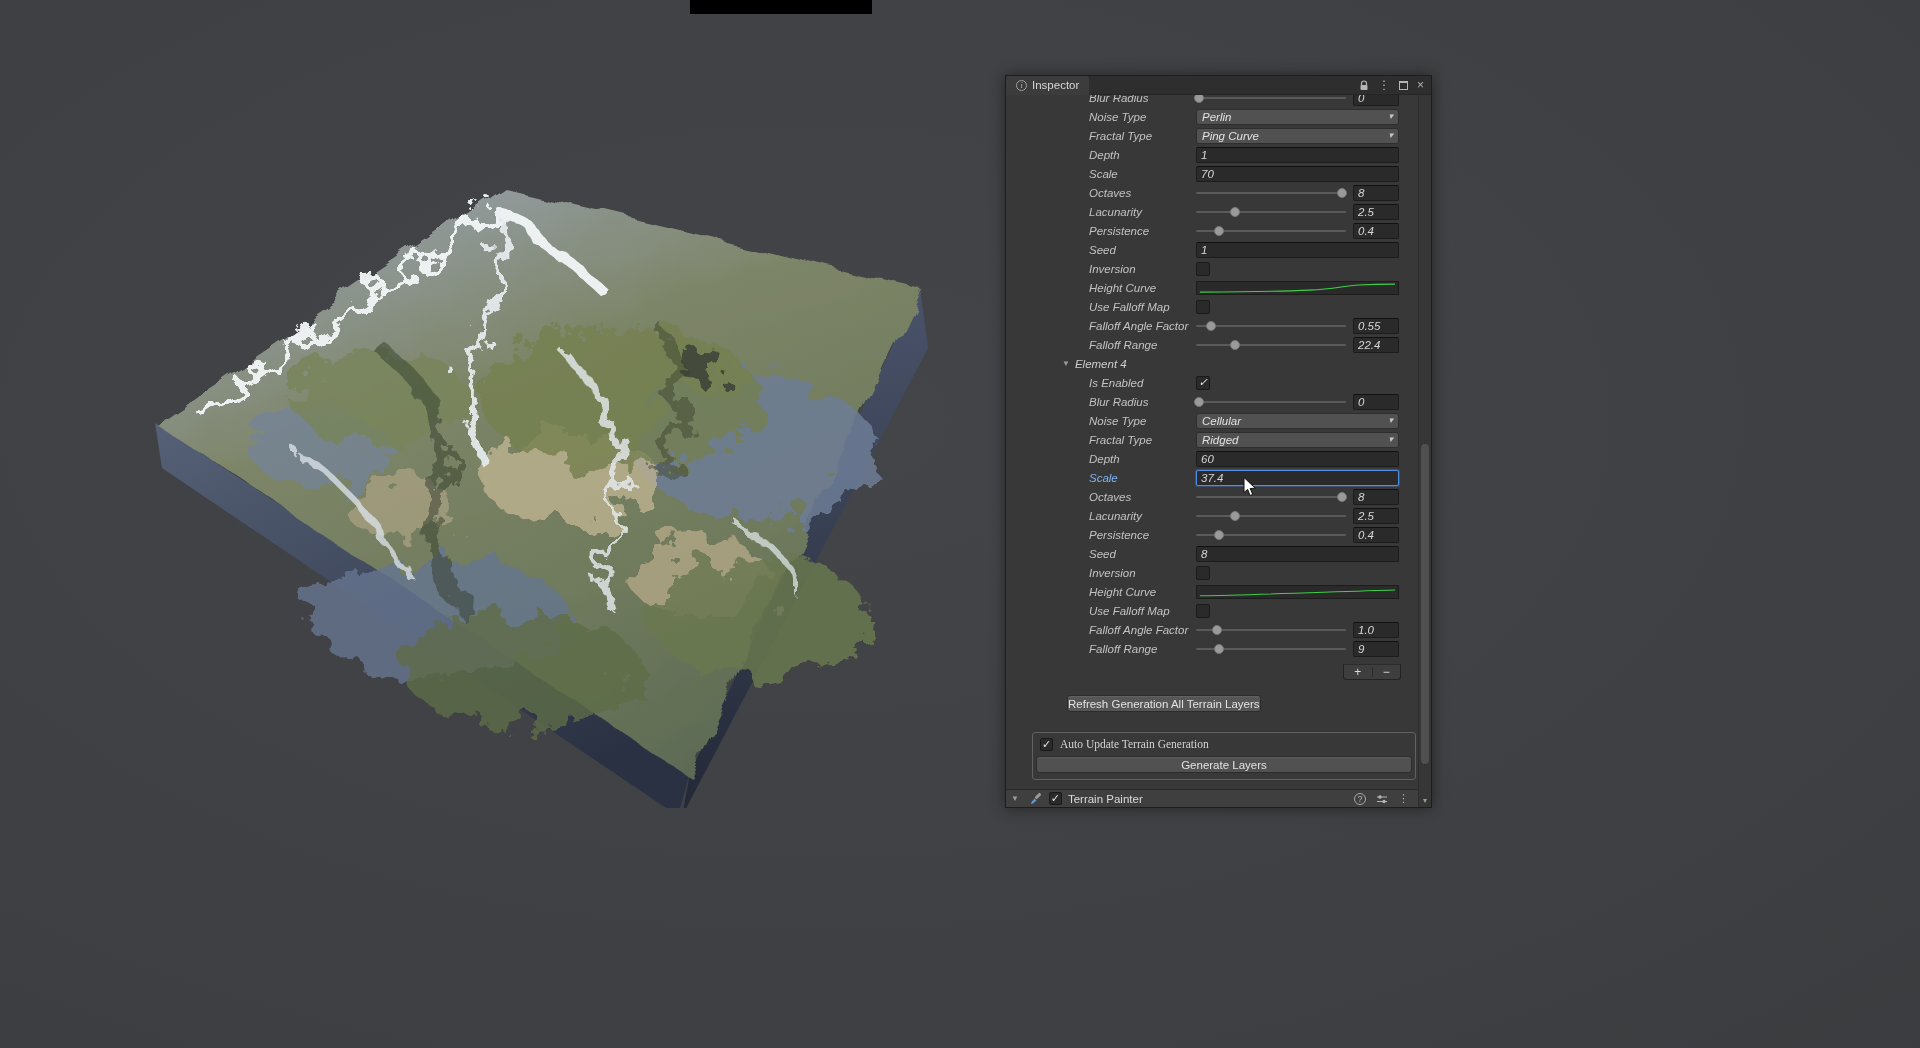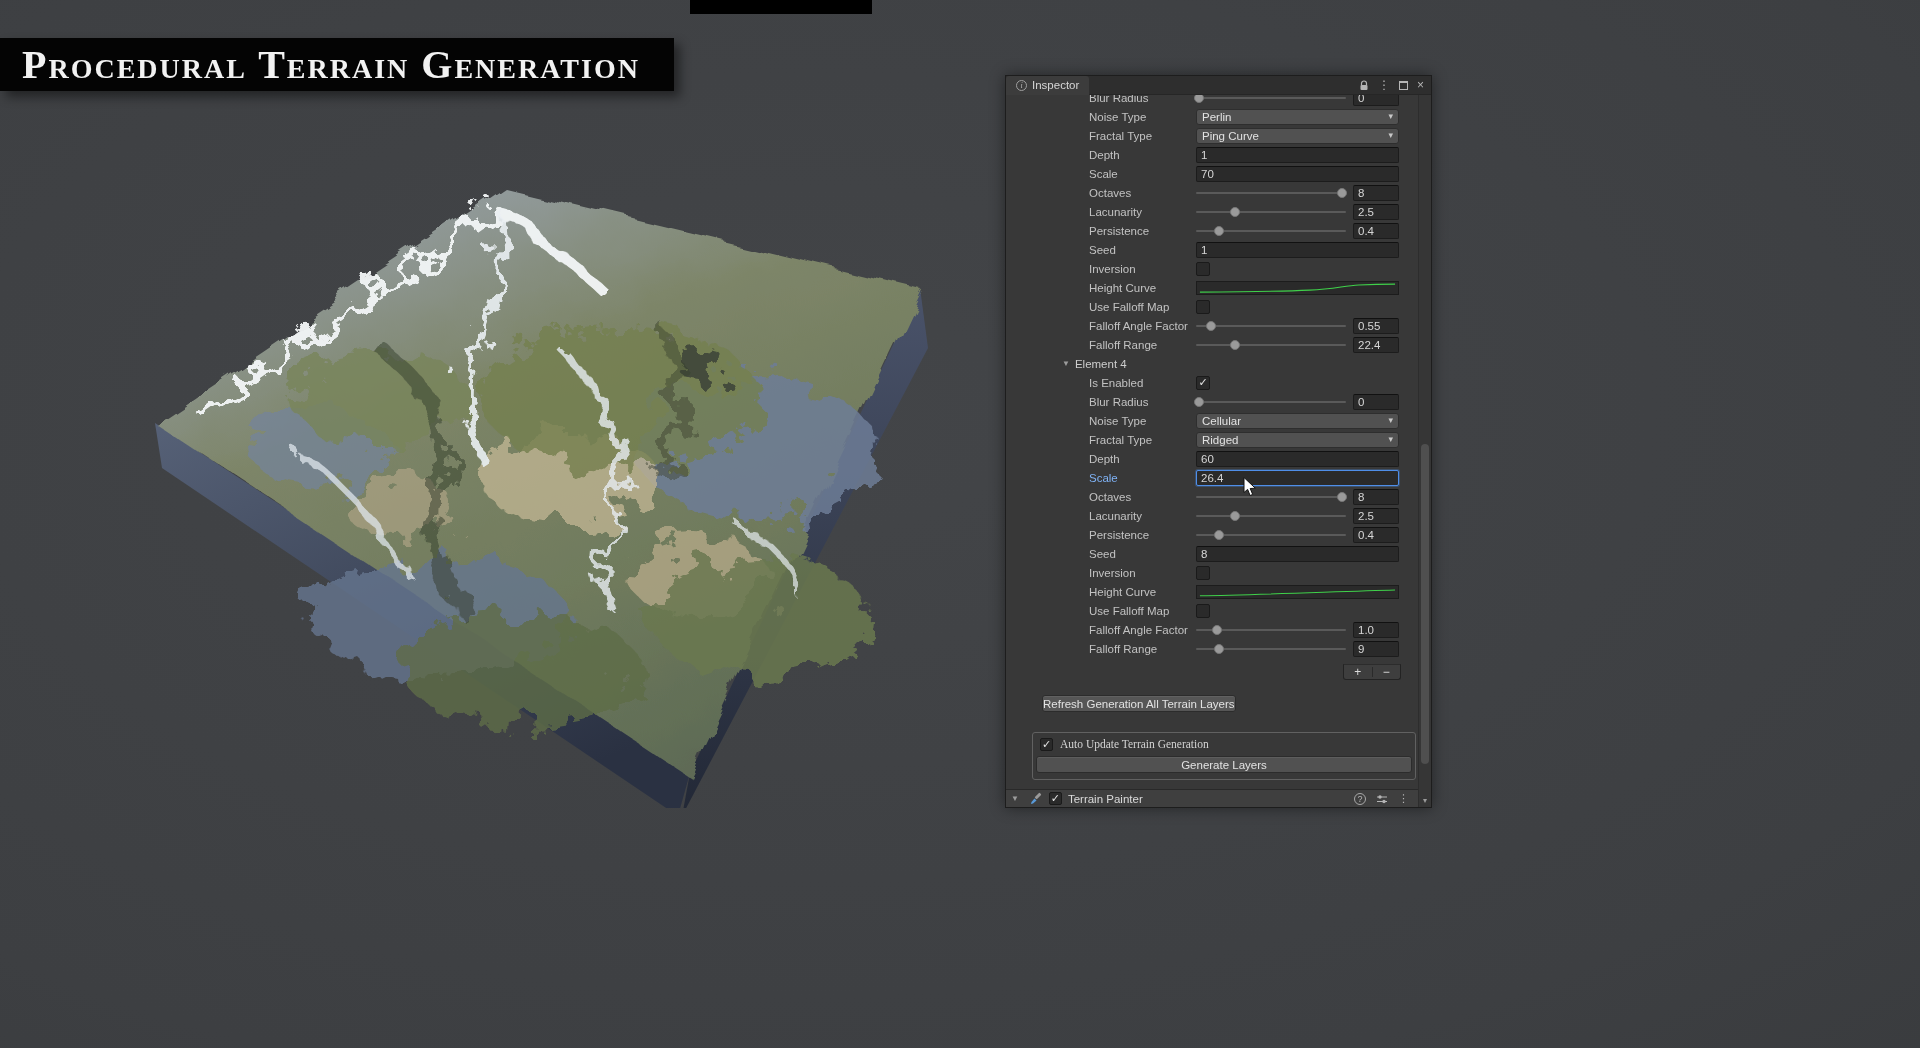--- a/index.html
+++ b/index.html
@@ -47,21 +47,21 @@
     font-size:8px; line-height:9px; text-align:center; color:#b9b9b9;
     font-family:"Liberation Serif",serif; font-style:italic;
   }
   .hicons{ margin-left:auto; display:flex; align-items:center; gap:9px; padding-right:7px; color:#b5b5b5; }
   .hicon{ font-size:12px; line-height:12px; cursor:default; }
   .maxbox{ width:9px; height:9px; border:1px solid #b5b5b5; display:inline-block; border-top-width:2px; }
 
   .scrollview{ height:565px; overflow:hidden; position:relative; }
   .rows{ margin-top:-7px; }
 
-  .r{ display:flex; align-items:center; height:19px; padding-left:83px; padding-right:32px; }
+  .r{ display:flex; align-items:center; height:19px; padding-left:83px; padding-right:32px;font-style:italic; }
   .lbl{ width:107px; flex:none; white-space:nowrap; overflow:hidden; color:#c2c2c2; }
   .lbl.focus-lbl{ color:#7fb2f5; }
   .ctl{ flex:1; display:flex; align-items:center; height:100%; }
 
   .sld{ position:relative; flex:1; height:100%; margin-right:7px; }
   .trk{ position:absolute; left:0; right:0; top:50%; height:2px; margin-top:-1px; background:#5a5a5a; border-radius:1px; }
   .knb{
     position:absolute; top:50%; width:10px; height:10px; margin-top:-5px; border-radius:50%;
     background:#9a9a9a; border:1px solid #777; left:calc(var(--pos,0) * 1%); transform:translateX(-50%);
   }
@@ -103,21 +103,21 @@
     flex:1; background:transparent; border:none; color:#dcdcdc; font-size:12px; line-height:12px;
     font-family:"Liberation Sans",sans-serif; cursor:default; padding:0;
   }
   .lf-sep{ width:1px; height:10px; background:#2a2a2a; }
 
   .btn{
     display:block; height:17px; background:#565656; border:1px solid #2c2c2c; border-radius:3px;
     color:#e2e2e2; font-size:11.5px; line-height:14px; font-family:"Liberation Sans",sans-serif;
     box-shadow: inset 0 1px 0 rgba(255,255,255,.07); cursor:default;
   }
-  .refresh{ margin:15px 28px 0 36px; width:auto; align-self:stretch; }
+  .refresh{ margin:15px 28px 0 61px; width:auto; align-self:stretch; }
 
   .helpbox{
     margin:20px 15px 0 26px; border:1px solid #616161; border-radius:3px; padding:2px 3px 3px 3px;
     height:48px;
   }
   .au-row{ display:flex; align-items:center; gap:7px; height:18px; padding-left:4px; }
   .au-row .cb{ width:13px; height:13px; }
   .au-lbl{ color:#d4d4d4;font-family:Liberation Serif, serif; }
   .generate{ width:100%; margin-top:3px; background:#515151; }
 
@@ -141,23 +141,20 @@
   
   .cursor{ position:absolute; left:1243px; top:477px; z-index:50; }
 </style>
 </head>
 <body>
 
 <div class="stage">
 
   <div class="letterbox"></div>
 
-  <div class="banner">
-    <span class="banner-text">Procedural Terrain Generation</span>
-  </div>
 
   <svg class="terrain" viewBox="0 0 800 660">
     <defs>
       <linearGradient id="gL" x1="0" y1="0" x2="0.6" y2="1">
         <stop offset="0" stop-color="#566177"></stop>
           <stop offset="1" stop-color="#2a3142"></stop>
       </linearGradient>
       <linearGradient id="gR" x1="0" y1="0" x2="0" y2="1">
         <stop offset="0" stop-color="#4a536a"></stop>
           <stop offset="1" stop-color="#222836"></stop>
@@ -422,21 +419,21 @@
           <div class="r">
             <span class="lbl">Depth</span>
             <div class="ctl">
                 <div class="txt">60</div>
               </div>
           </div>
 
           <div class="r">
             <span class="lbl focus-lbl">Scale</span>
             <div class="ctl">
-                <div class="txt focused">26.4</div>
+                <div class="txt focused">37.4</div>
               </div>
           </div>
 
           <div class="r">
             <span class="lbl">Octaves</span>
             <div class="ctl">
               <div class="sld" style="--pos: 97;">
                 <div class="trk"></div>
                 <div class="knb"></div>
               </div>

